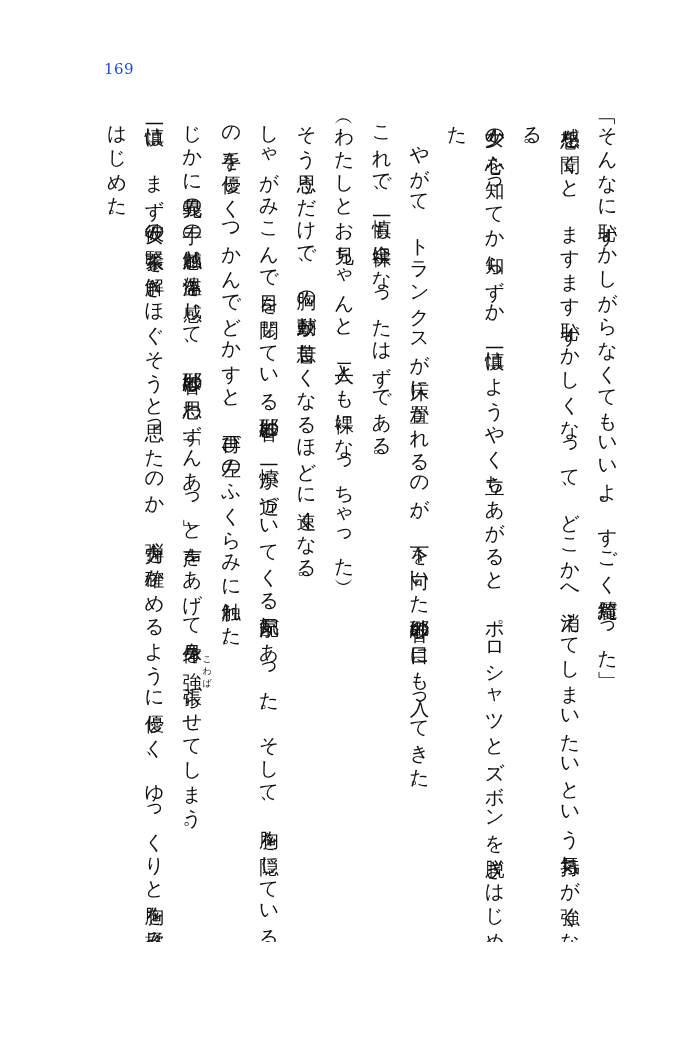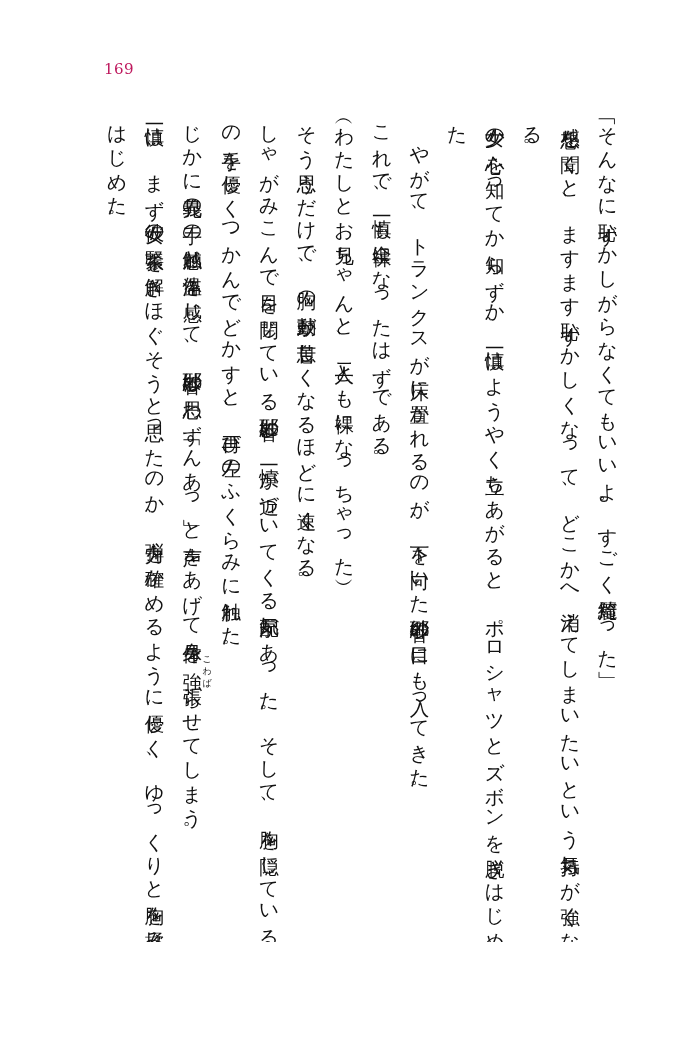--- a/index.html
+++ b/index.html
@@ -20,21 +20,21 @@
     height: 1050px;
     background: #ffffff;
     box-sizing: border-box;
   }
   .page-number {
     position: absolute;
     top: 60px;
     left: 104px;
     font-size: 15px;
     letter-spacing: 0.5px;
-    color: #be185d;
+    color: #1d4ed8;
     font-family: "DejaVu Serif", "Liberation Serif", serif;
   }
   .text-block {
     position: absolute;
     top: 112px;
     right: 68px;
     height: 830px;
     width: 520px;
     writing-mode: vertical-rl;
     text-orientation: upright;

